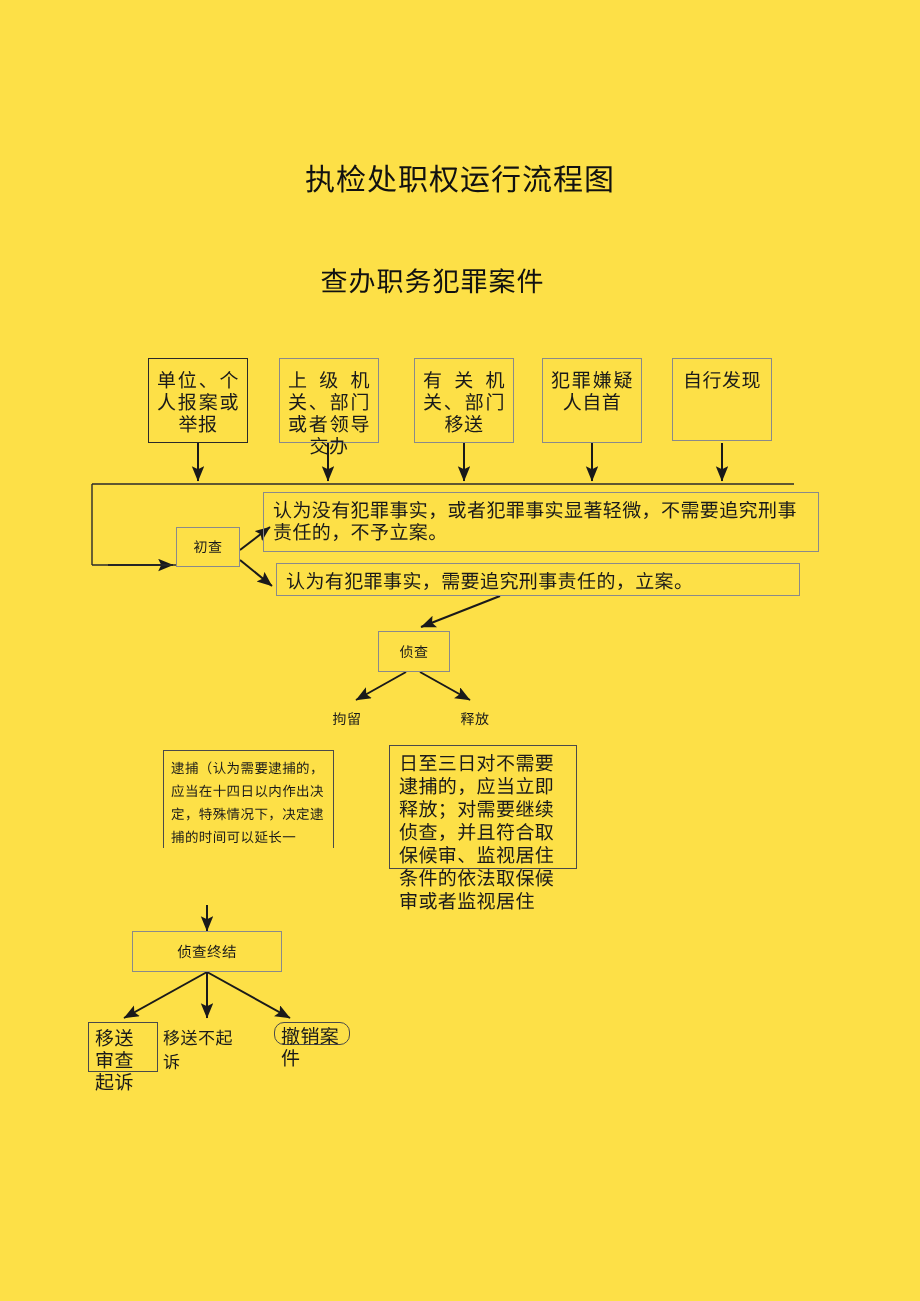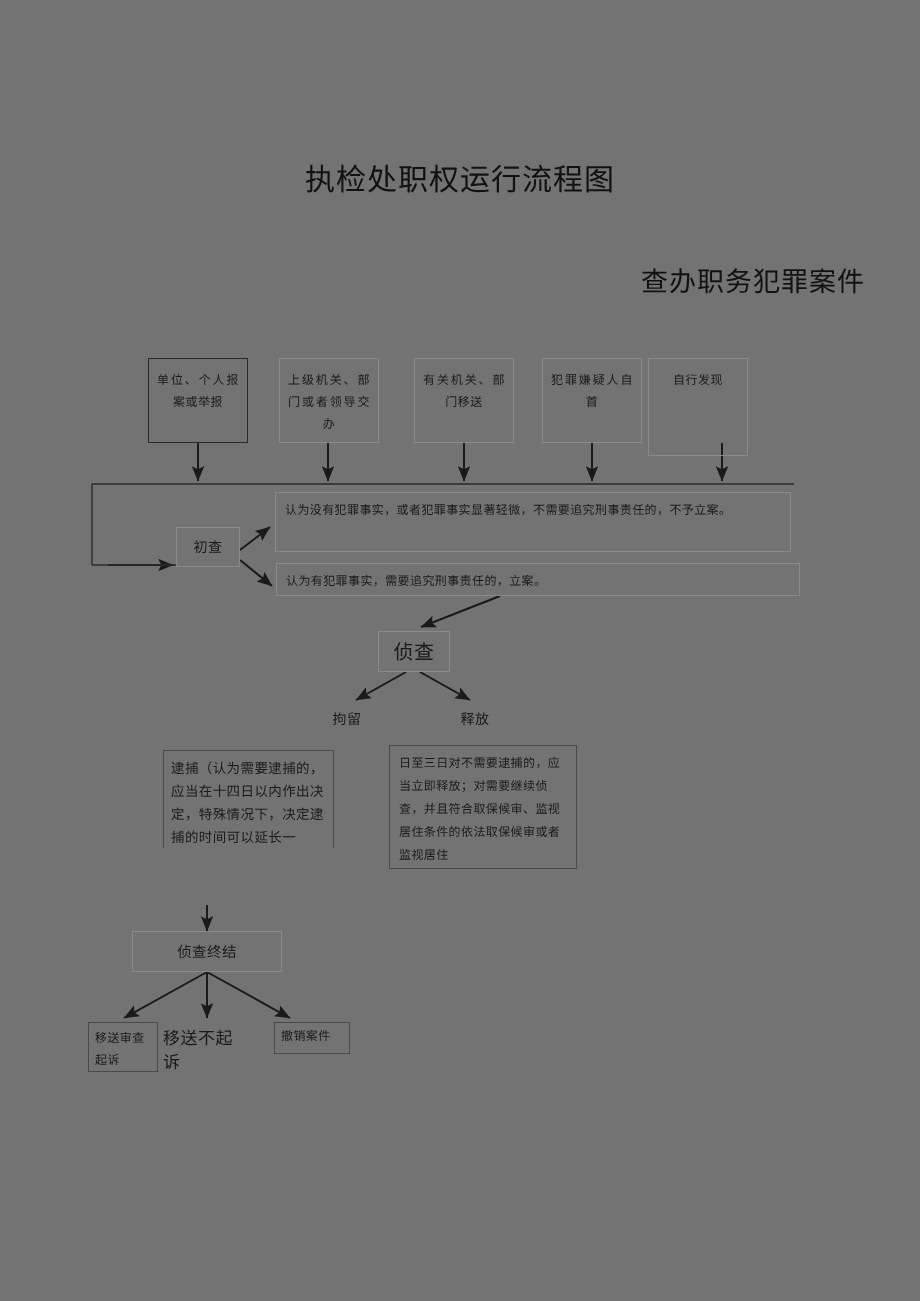--- a/index.html
+++ b/index.html
@@ -9,52 +9,52 @@
     background: #ffffff;
   }
   body {
     font-family: "DejaVu Sans", "Liberation Sans", sans-serif;
     color: #1a1a1a;
   }
   #page {
     position: relative;
     width: 920px;
     height: 1301px;
-    background: #737373;
+    background: #fde047;
     overflow: hidden;
   }
   .title-main {
     position: absolute;
     left: 0;
     top: 163px;
     width: 920px;
     text-align: center;
     font-size: 30px;
     line-height: 34px;
     letter-spacing: 1px;
     color: #111111;
   }
   .title-sub {
     position: absolute;
     left: 0;
     top: 266px;
     width: 865px;
-    text-align: right;
+    text-align: center;
     font-size: 27px;
     line-height: 32px;
     letter-spacing: 1px;
     color: #111111;
   }
   .node {
     position: absolute;
     box-sizing: border-box;
     border: 1px solid #8a8a8a;
     background: transparent;
     color: #1a1a1a;
-    font-size: 12px;
+    font-size: 19px;
     line-height: 22px;
     letter-spacing: 0.4px;
   }
   .node.dark {
     border-color: #2a2a2a;
   }
   .node .inner {
     padding: 6px 9px;
   }
   .node.vcenter {
@@ -163,37 +163,37 @@
   </div>
 
   <div class="node source-box" style="left:414px; top:358px; width:100px; height:85px;">
     <div class="inner">有关机关、部门移送</div>
   </div>
 
   <div class="node source-box" style="left:542px; top:358px; width:100px; height:85px;">
     <div class="inner">犯罪嫌疑人自首</div>
   </div>
 
-  <div class="node source-box" style="left:648px; top:358px; width:100px; height:98px;">
+  <div class="node source-box" style="left:672px; top:358px; width:100px; height:83px;">
     <div class="inner">自行发现</div>
   </div>
 
   <div class="node vcenter" style="left:176px; top:527px; width:64px; height:40px; font-size:14px;">
     <div class="inner">初查</div>
   </div>
 
-  <div class="node" style="left:275px; top:492px; width:516px; height:60px;">
+  <div class="node" style="left:263px; top:492px; width:556px; height:60px;">
     <div class="inner">认为没有犯罪事实，或者犯罪事实显著轻微，不需要追究刑事责任的，不予立案。</div>
   </div>
 
   <div class="node" style="left:276px; top:563px; width:524px; height:33px;">
     <div class="inner">认为有犯罪事实，需要追究刑事责任的，立案。</div>
   </div>
 
-  <div class="node vcenter" style="left:378px; top:631px; width:72px; height:41px; font-size:20px;">
+  <div class="node vcenter" style="left:378px; top:631px; width:72px; height:41px; font-size:14px;">
     <div class="inner">侦查</div>
   </div>
 
   <div class="plain-label" style="left:317px; top:708px; width:60px; text-align:center;">拘留</div>
   <div class="plain-label" style="left:445px; top:708px; width:60px; text-align:center;">释放</div>
 
   <div class="open-box" style="left:163px; top:750px; width:171px; height:98px;">
     <div class="inner">逮捕（认为需要逮捕的，应当在十四日以内作出决定，特殊情况下，决定逮捕的时间可以延长一</div>
   </div>
 
@@ -204,17 +204,17 @@
   <div class="node vcenter" style="left:132px; top:931px; width:150px; height:41px; font-size:14.5px;">
     <div class="inner">侦查终结</div>
   </div>
 
   <div class="node" style="left:88px; top:1022px; width:70px; height:50px; border-color:#4a4a4a;">
     <div class="inner" style="padding:4px 6px;">移送审查起诉</div>
   </div>
 
   <div class="plain-label" style="left:163px; top:1026px; width:78px; font-size:17px; line-height:24px;">移送不起诉</div>
 
-  <div class="node" style="left:274px; top:1022px; width:76px; height:32px; border-color:#4a4a4a;">
+  <div class="node" style="left:274px; top:1022px; width:76px; height:23px; border-color:#4a4a4a;border-radius:10px;">
     <div class="inner" style="padding:2px 6px;">撤销案件</div>
   </div>
 
 </div>
 
 </body></html>

